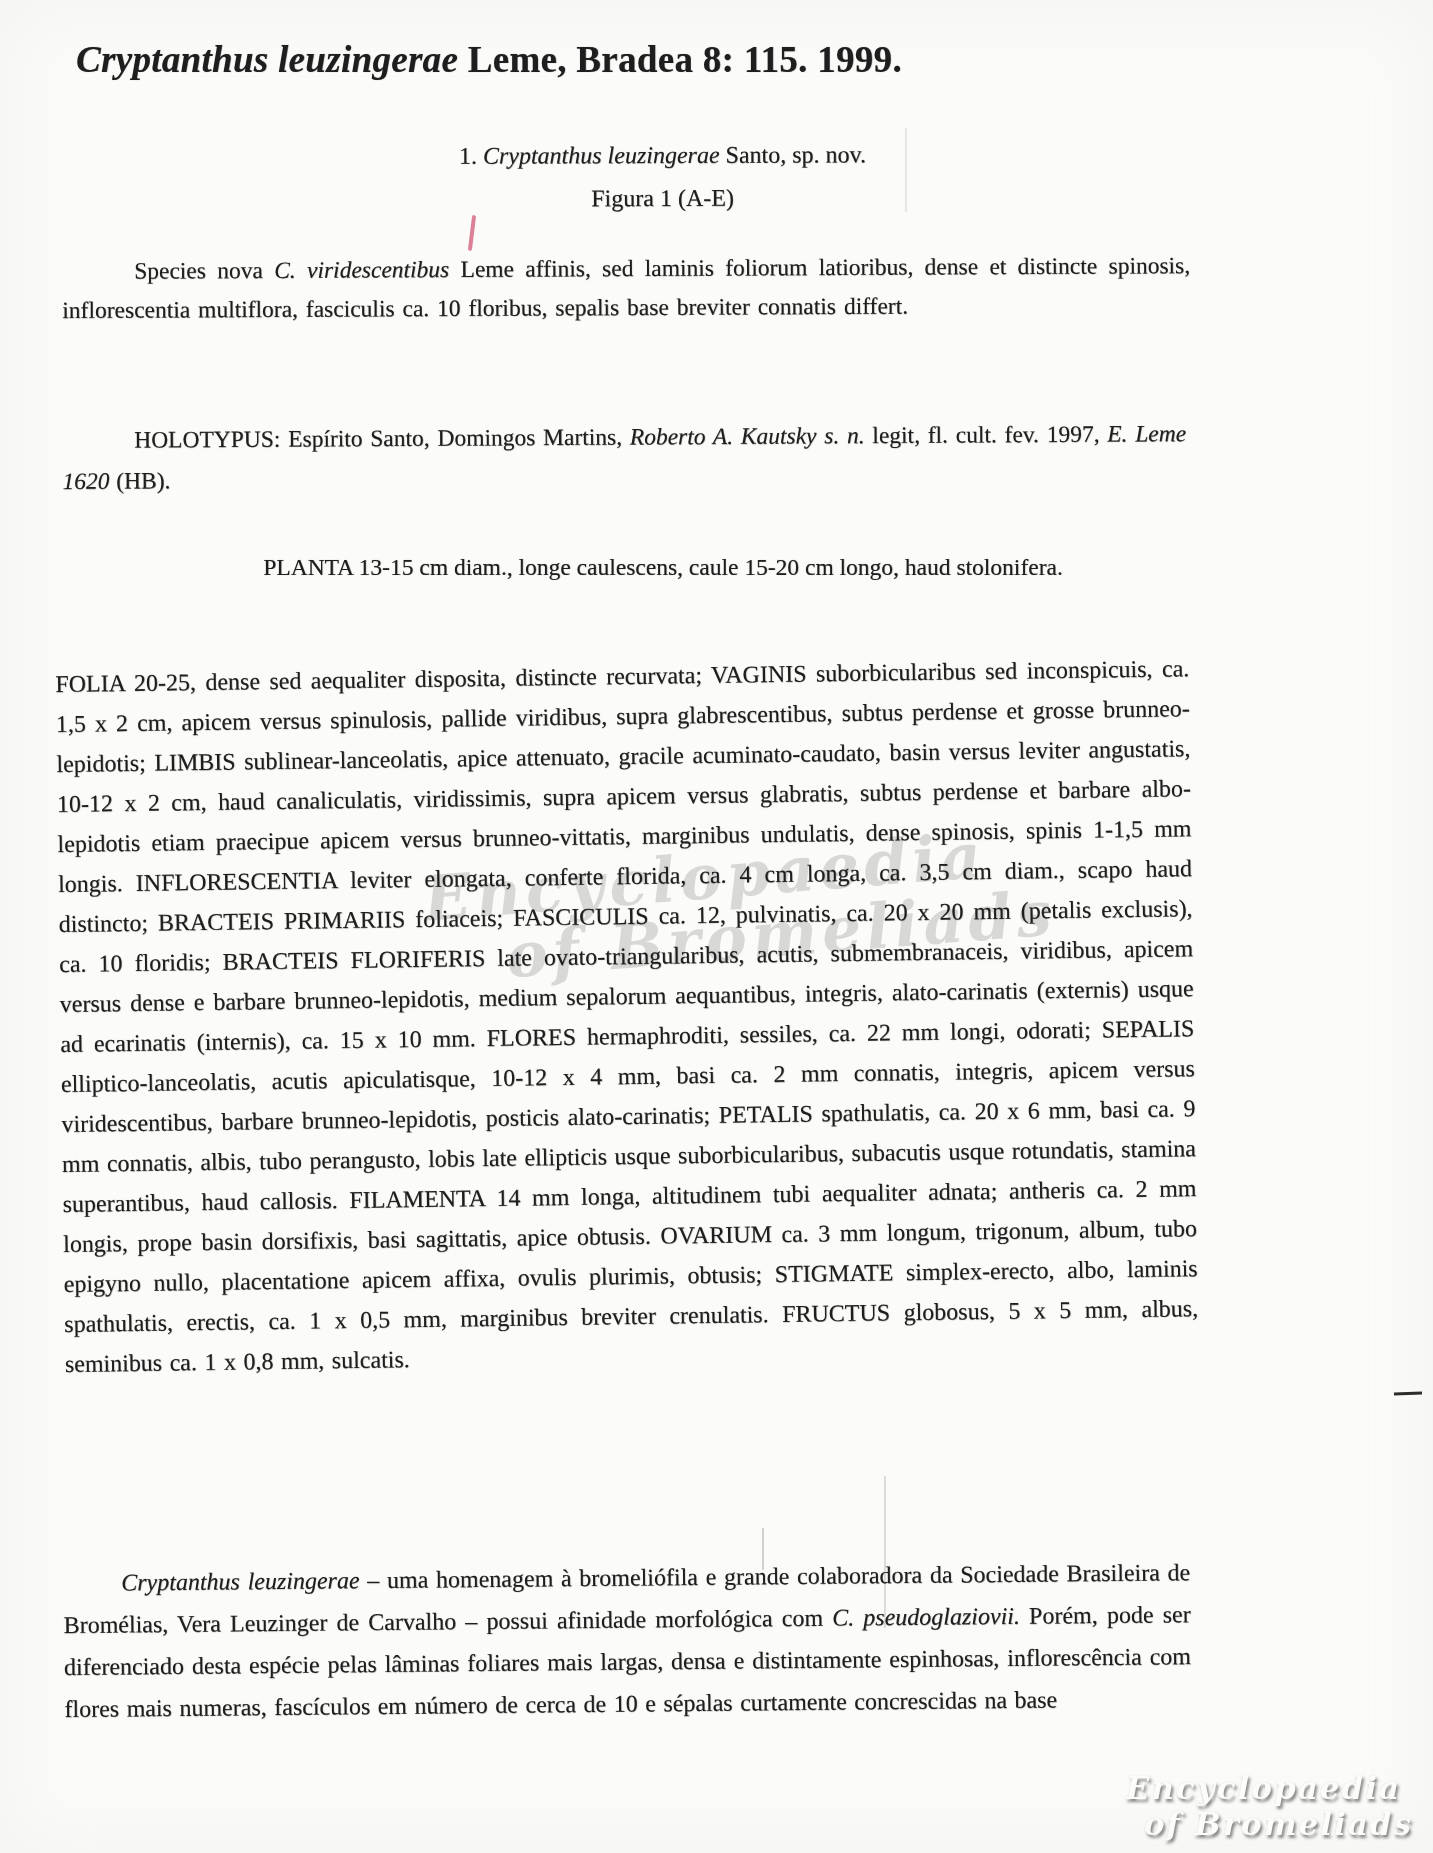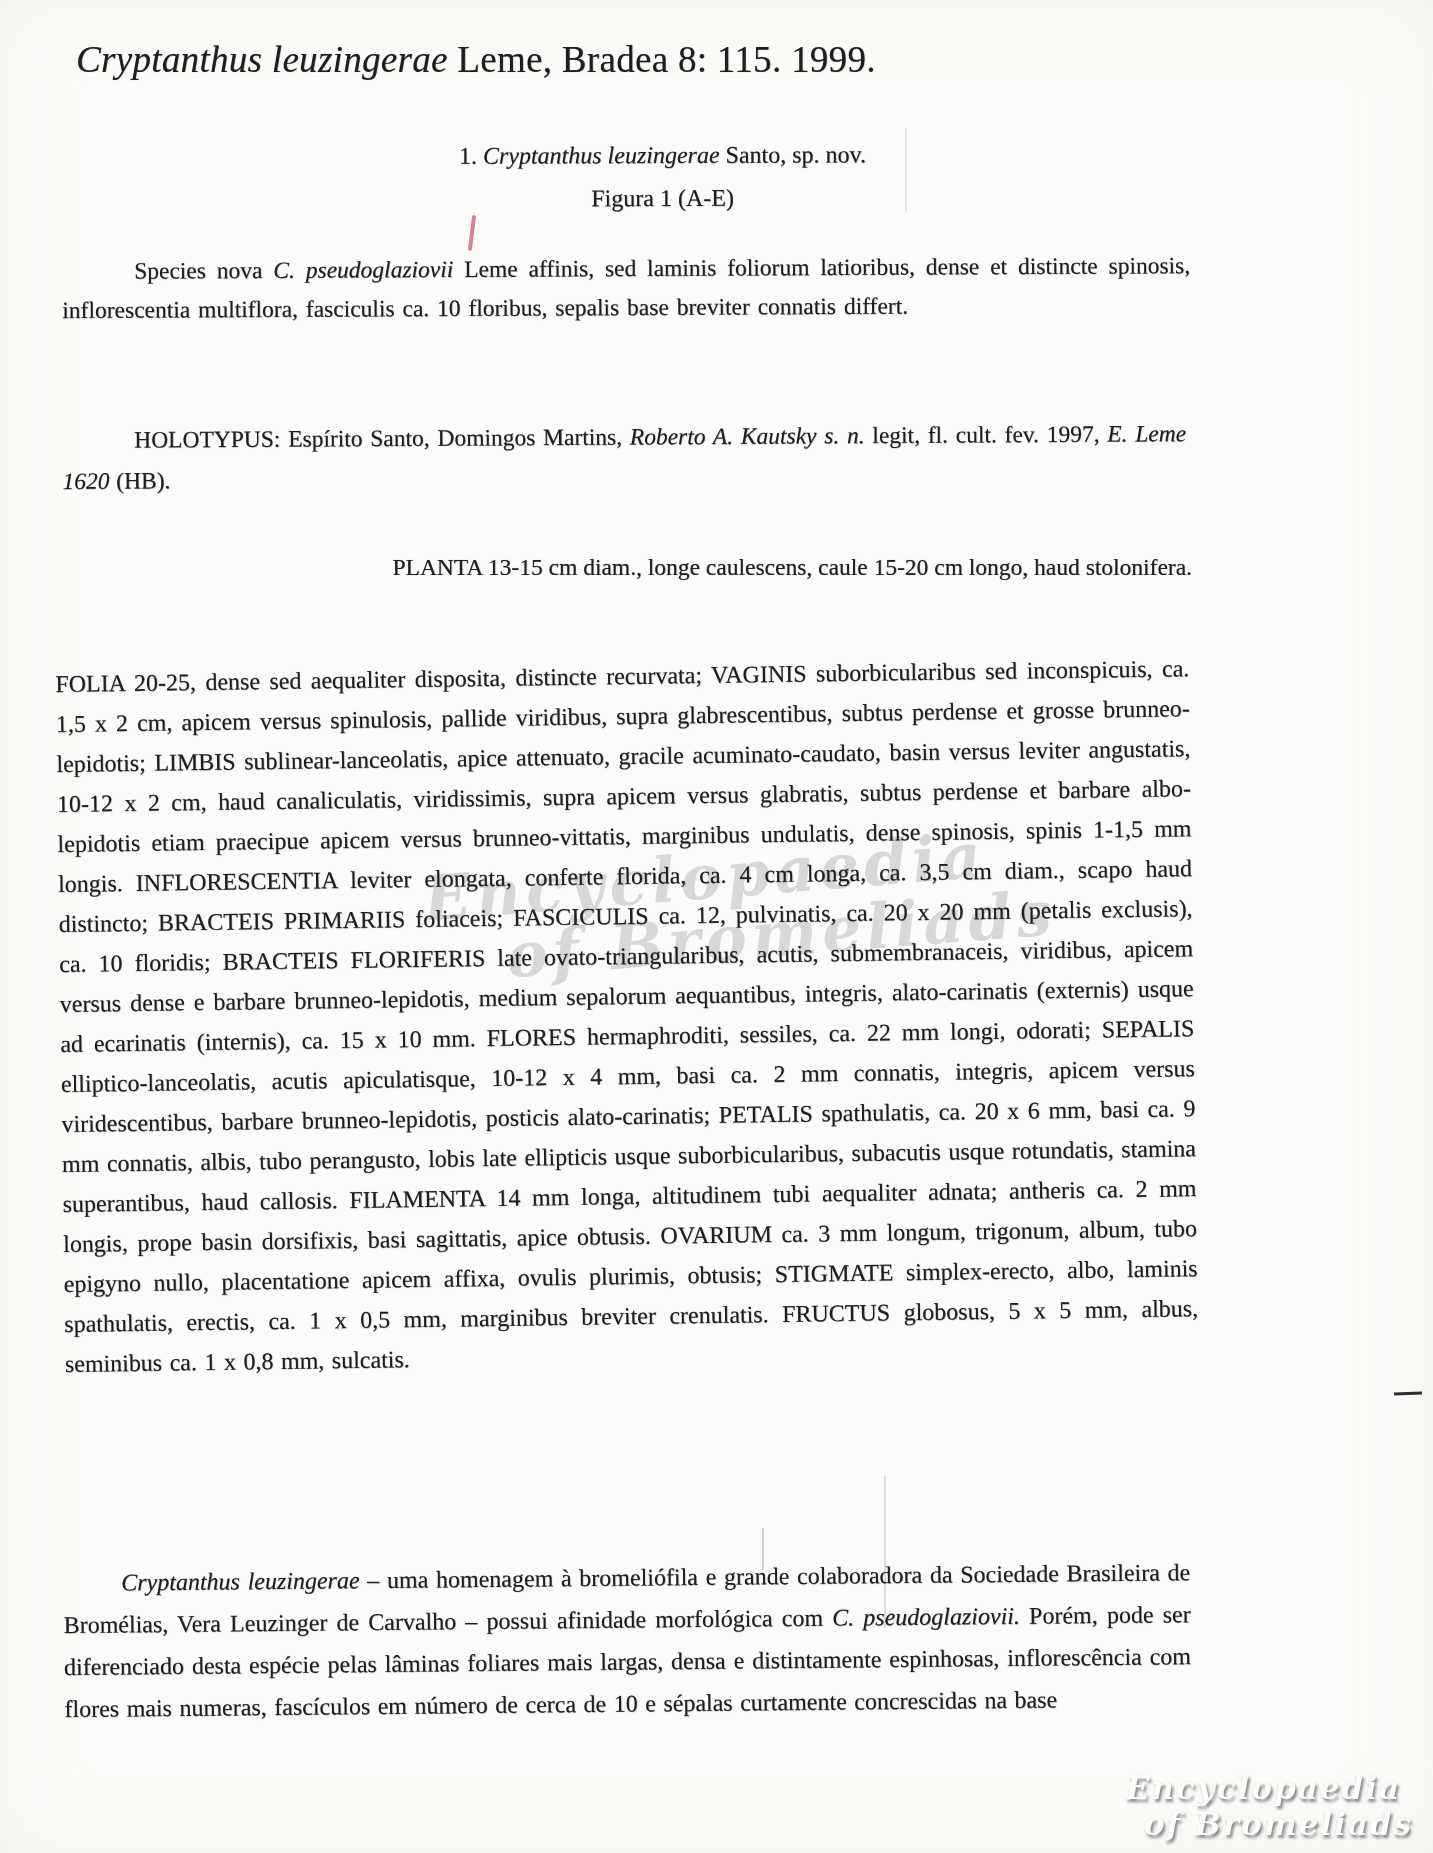--- a/index.html
+++ b/index.html
@@ -21,21 +21,21 @@
   .ink {
     text-shadow: 0.4px 0.4px 0.8px rgba(25,25,25,0.55);
   }
 
   .title {
     position: absolute;
     left: 76px;
     top: 38px;
     margin: 0;
     font-size: 37px;
-    font-weight: normal;
+    font-weight: bold;
     letter-spacing: 0.3px;
     white-space: nowrap;
     z-index: 2;
   }
 
   .heading {
     position: absolute;
     left: 60px;
     top: 134px;
     width: 1205px;
@@ -74,21 +74,21 @@
     transform: rotate(-0.35deg);
     transform-origin: 0 0;
   }
   .planta {
     left: 62px;
     top: 549px;
     width: 1130px;
     font-size: 23.5px;
     line-height: 36px;
     text-indent: 72px;
-    text-align: right;
+    text-align: center;
   }
   .description {
     left: 55px;
     top: 664px;
     width: 1134px;
     font-size: 24px;
     line-height: 40px;
     word-spacing: 1.5px;
     transform: rotate(-0.8deg);
     transform-origin: 0 0;
@@ -185,21 +185,21 @@
   <div class="wm-line2">of Bromeliads</div>
 </div>
 
 <h1 class="title ink"><span class="it">Cryptanthus leuzingerae</span><span> Leme, Bradea 8: 115. 1999.</span></h1>
 
 <div class="heading ink">
   <div><span>1. </span><span class="it">Cryptanthus leuzingerae</span><span> Santo, sp. nov.</span></div>
   <div>Figura 1 (A-E)</div>
 </div>
 
-<p class="para diagnosis ink"><span>Species nova </span><span class="it">C. pseudoglaziovii</span><span> Leme affinis, sed laminis foliorum latioribus, dense et distincte spinosis, inflorescentia multiflora, fasciculis ca. 10 floribus, sepalis base breviter connatis differt.</span></p>
+<p class="para diagnosis ink"><span>Species nova </span><span class="it">C. viridescentibus</span><span> Leme affinis, sed laminis foliorum latioribus, dense et distincte spinosis, inflorescentia multiflora, fasciculis ca. 10 floribus, sepalis base breviter connatis differt.</span></p>
 
 <p class="para holotype ink"><span>HOLOTYPUS: Espírito Santo, Domingos Martins, </span><span class="it">Roberto A. Kautsky s. n.</span><span> legit, fl. cult. fev. 1997, </span><span class="it">E. Leme 1620</span><span> (HB).</span></p>
 
 <p class="para planta ink">PLANTA 13-15 cm diam., longe caulescens, caule 15-20 cm longo, haud stolonifera.</p>
 
 <p class="para description ink">FOLIA 20-25, dense sed aequaliter disposita, distincte recurvata; VAGINIS suborbicularibus sed inconspicuis, ca. 1,5 x 2 cm, apicem versus spinulosis, pallide viridibus, supra glabrescentibus, subtus perdense et grosse brunneo-lepidotis; LIMBIS sublinear-lanceolatis, apice attenuato, gracile acuminato-caudato, basin versus leviter angustatis, 10-12 x 2 cm, haud canaliculatis, viridissimis, supra apicem versus glabratis, subtus perdense et barbare albo-lepidotis etiam praecipue apicem versus brunneo-vittatis, marginibus undulatis, dense spinosis, spinis 1-1,5 mm longis. INFLORESCENTIA leviter elongata, conferte florida, ca. 4 cm longa, ca. 3,5 cm diam., scapo haud distincto; BRACTEIS PRIMARIIS foliaceis; FASCICULIS ca. 12, pulvinatis, ca. 20 x 20 mm (petalis exclusis), ca. 10 floridis; BRACTEIS FLORIFERIS late ovato-triangularibus, acutis, submembranaceis, viridibus, apicem versus dense e barbare brunneo-lepidotis, medium sepalorum aequantibus, integris, alato-carinatis (externis) usque ad ecarinatis (internis), ca. 15 x 10 mm. FLORES hermaphroditi, sessiles, ca. 22 mm longi, odorati; SEPALIS elliptico-lanceolatis, acutis apiculatisque, 10-12 x 4 mm, basi ca. 2 mm connatis, integris, apicem versus viridescentibus, barbare brunneo-lepidotis, posticis alato-carinatis; PETALIS spathulatis, ca. 20 x 6 mm, basi ca. 9 mm connatis, albis, tubo perangusto, lobis late ellipticis usque suborbicularibus, subacutis usque rotundatis, stamina superantibus, haud callosis. FILAMENTA 14 mm longa, altitudinem tubi aequaliter adnata; antheris ca. 2 mm longis, prope basin dorsifixis, basi sagittatis, apice obtusis. OVARIUM ca. 3 mm longum, trigonum, album, tubo epigyno nullo, placentatione apicem affixa, ovulis plurimis, obtusis; STIGMATE simplex-erecto, albo, laminis spathulatis, erectis, ca. 1 x 0,5 mm, marginibus breviter crenulatis. FRUCTUS globosus, 5 x 5 mm, albus, seminibus ca. 1 x 0,8 mm, sulcatis.</p>
 
 <p class="para etymology ink"><span class="it">Cryptanthus leuzingerae</span><span> – uma homenagem à bromeliófila e grande colaboradora da Sociedade Brasileira de Bromélias, Vera Leuzinger de Carvalho – possui afinidade morfológica com </span><span class="it">C. pseudoglaziovii.</span><span> Porém, pode ser diferenciado desta espécie pelas lâminas foliares mais largas, densa e distintamente espinhosas, inflorescência com flores mais numeras, fascículos em número de cerca de 10 e sépalas curtamente concrescidas na base</span></p>
 
 <div class="red-mark"></div>

